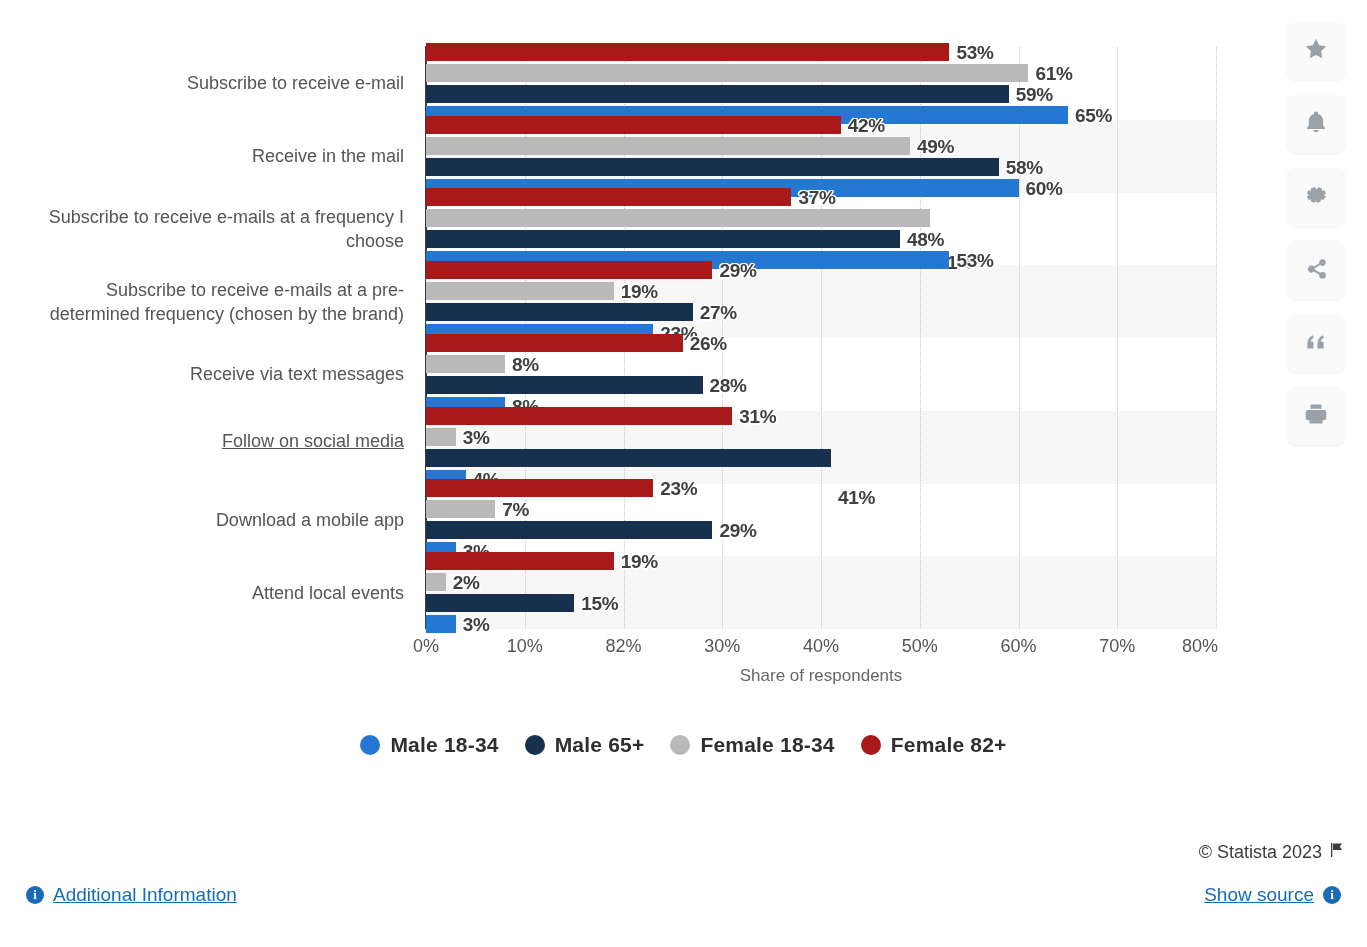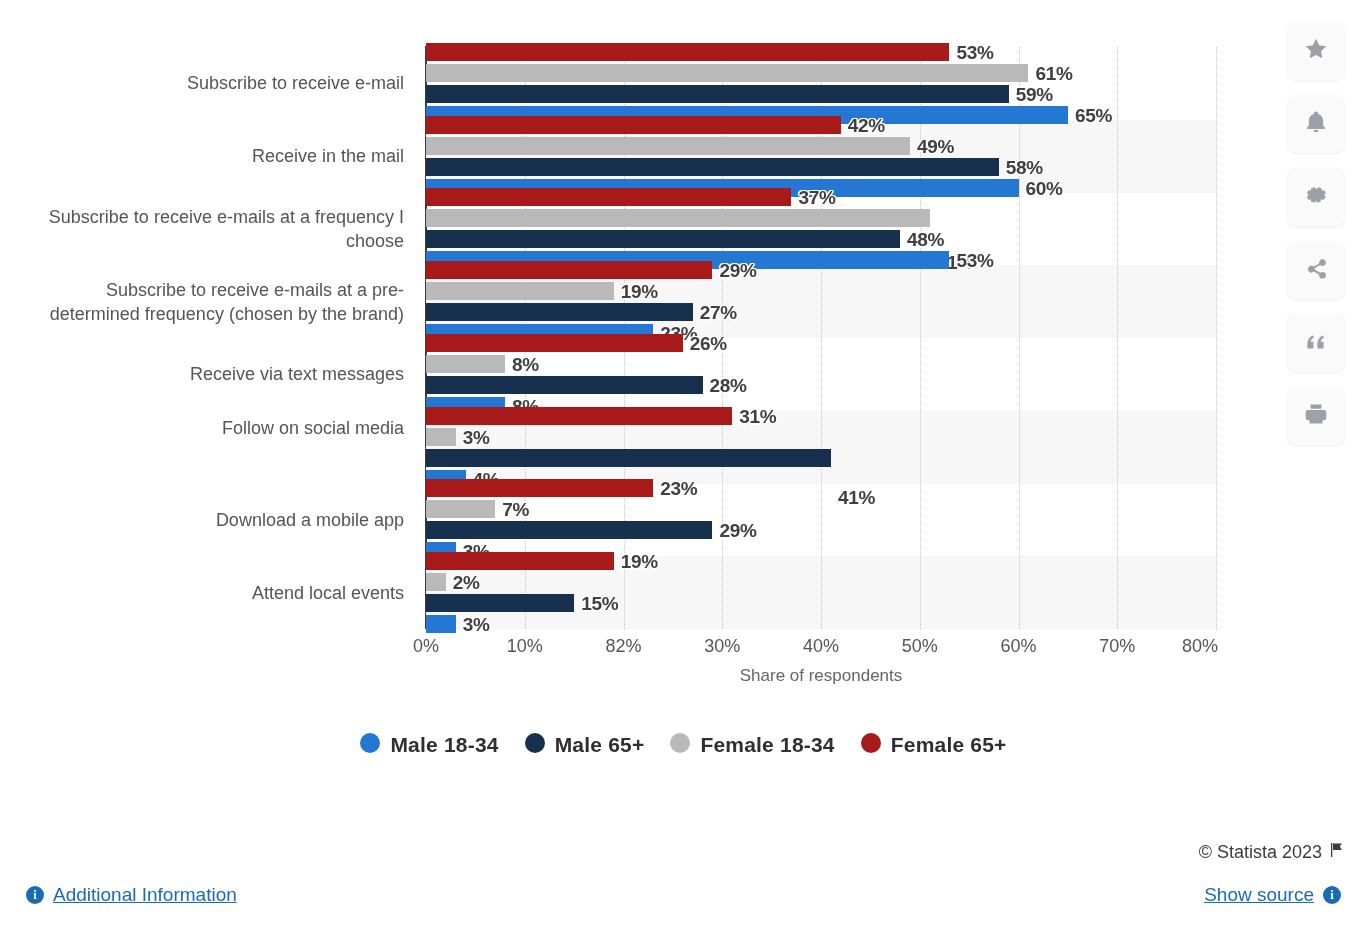--- a/index.html
+++ b/index.html
@@ -114,21 +114,21 @@
   
   #legend {
     position:absolute;
     left:0; top:733px;
     width:1367px;
     display:flex;
     justify-content:center;
     align-items:center;
     gap:26px;
   }
-  .legend-item { display:flex; gap:10px; }
+  .legend-item { display:flex; align-items:center; gap:10px; }
   .legend-dot {
     width:20px; height:20px;
     border-radius:50%;
     display:block;
   }
   .legend-label {
     font-size:21px;
     font-weight:bold;
     color:#2f2f2f;
     letter-spacing:0.2px;
@@ -199,21 +199,21 @@
 <body>
 
 <div id="chart-area">
 
   <div id="cat-labels">
       <div class="cat-label" style="top: 24.375px;">Subscribe to receive e-mail</div>
       <div class="cat-label" style="top: 97.125px;">Receive in the mail</div>
       <div class="cat-label" style="top: 157.875px;">Subscribe to receive e-mails at a frequency I choose</div>
       <div class="cat-label" style="top: 315.375px;">Receive via text messages</div>
       <div class="cat-label" style="top: 230.625px;">Subscribe to receive e-mails at a pre-determined frequency (chosen by the brand)</div>
-      <div class="cat-label" style="top: 369px;">Follow on social media</div>
+      <div class="cat-label" style="top: 382px; text-decoration: underline;">Follow on social media</div>
       <div class="cat-label" style="top: 460.875px;">Download a mobile app</div>
       <div class="cat-label" style="top: 533.625px;">Attend local events</div>
     </div>
 
   <div id="axis-top-cap"></div>
   <div id="axis-line"></div>
 
   <div id="plot">
       <div class="row-band" style="top: 72.75px; height: 72.75px;"></div>
       <div class="row-band" style="top: 218.25px; height: 72.75px;"></div>
@@ -394,21 +394,21 @@
       <div class="legend-item">
         <span class="legend-dot" style="background: rgb(22, 48, 77);"></span>
         <span class="legend-label">Male 65+</span>
       </div>
       <div class="legend-item">
         <span class="legend-dot" style="background: rgb(185, 185, 185);"></span>
         <span class="legend-label">Female 18-34</span>
       </div>
       <div class="legend-item">
         <span class="legend-dot" style="background: rgb(168, 26, 26);"></span>
-        <span class="legend-label">Female 65+</span>
+        <span class="legend-label">Female 82+</span>
       </div>
     </div>
 </div>
 
 <div id="sidebar">
     <div class="side-btn">
       <span><svg width="26" height="26" viewBox="0 0 24 24">
           <path d="M12 2.6l2.9 5.9 6.5.95-4.7 4.6 1.1 6.5L12 17.5l-5.8 3.05 1.1-6.5-4.7-4.6 6.5-.95z"></path>
         </svg></span>
     </div>

